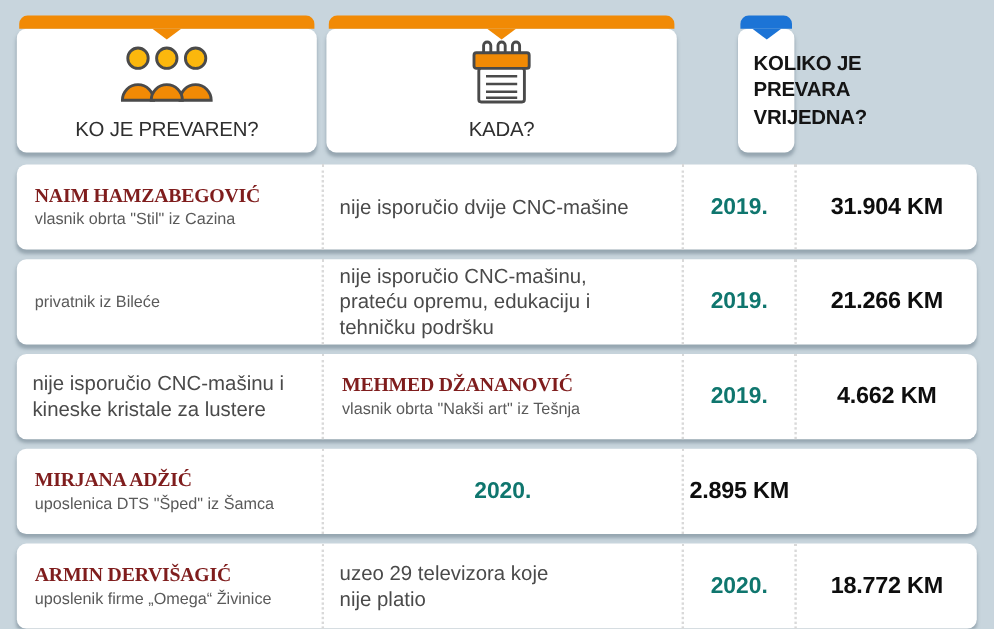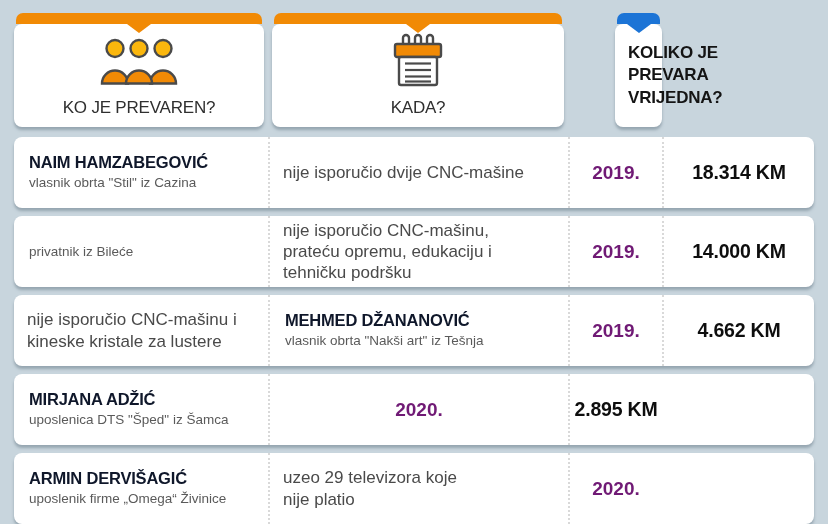--- a/index.html
+++ b/index.html
@@ -58,25 +58,25 @@
   .rows { margin-top: 10px; display: flex; flex-direction: column; gap: 8px; }
   .row {
     background: #ffffff; border-radius: 8px; height: 71px;
     box-shadow: 0 3px 3px rgba(110,128,140,0.55);
     display: grid; grid-template-columns: 254px 300px 94px 152px;
     box-sizing: border-box;
   }
   .cell { display: flex; flex-direction: column; justify-content: center; box-sizing: border-box; }
   .cell + .cell { border-left: 2px dotted #d9d9d9; }
   .c-who { padding-left: 15px; padding-right: 6px; }
-  .name { font-size: 16.5px; font-weight: bold; color: #0f172a; letter-spacing: -0.2px; line-height: 1.2; }
+  .name { font-size: 16.5px; font-weight: bold; color: #7f1d1d; letter-spacing: -0.2px; line-height: 1.2; font-family: Liberation Serif, serif; }
   .sub  { font-size: 13.5px; color: #5a5a5a; line-height: 1.3; margin-top: 1px; }
   .c-what { padding-left: 13px; padding-right: 6px; }
   .action { font-size: 17px; color: #4a4a4a; line-height: 1.24; white-space: pre-line; }
-  .c-when { align-items: center; font-size: 19px; font-weight: bold; color: #701a75; }
+  .c-when { align-items: center; font-size: 19px; font-weight: bold; color: #0f766e; }
   .c-amount { align-items: center; font-size: 19.5px; font-weight: bold; color: #0e0e0e; letter-spacing: -0.2px; }
   svg .ol { stroke: #4a4a4a; stroke-width: 2.4; }
 </style>
 </head>
 <body>
 
 <div class="canvas">
 
   <div class="header">
 
@@ -137,34 +137,34 @@
 
     <div class="row">
       <div class="cell c-who">
         <div class="name">NAIM HAMZABEGOVIĆ</div>
         <div class="sub">vlasnik obrta "Stil" iz Cazina</div>
       </div>
       <div class="cell c-what">
         <div class="action">nije isporučio dvije CNC-mašine</div>
       </div>
       <div class="cell c-when">2019.</div>
-      <div class="cell c-amount">18.314 KM</div>
+      <div class="cell c-amount">31.904 KM</div>
     </div>
 
     <div class="row">
       <div class="cell c-who">
         <div class="sub">privatnik iz Bileće</div>
       </div>
       <div class="cell c-what">
         <div class="action">nije isporučio CNC-mašinu,
 prateću opremu, edukaciju i
 tehničku podršku</div>
       </div>
       <div class="cell c-when">2019.</div>
-      <div class="cell c-amount">14.000 KM</div>
+      <div class="cell c-amount">21.266 KM</div>
     </div>
 
     <div class="row">
       <div class="cell c-what">
         <div class="action">nije isporučio CNC-mašinu i
 kineske kristale za lustere</div>
       </div>
       <div class="cell c-who">
         <div class="name">MEHMED DŽANANOVIĆ</div>
         <div class="sub">vlasnik obrta "Nakši art" iz Tešnja</div>
@@ -185,16 +185,17 @@
     <div class="row">
       <div class="cell c-who">
         <div class="name">ARMIN DERVIŠAGIĆ</div>
         <div class="sub">uposlenik firme „Omega“ Živinice</div>
       </div>
       <div class="cell c-what">
         <div class="action">uzeo 29 televizora koje
 nije platio</div>
       </div>
       <div class="cell c-when">2020.</div>
+      <div class="cell c-amount">18.772 KM</div>
     </div>
 
   </div>
 </div>
 
 </body></html>

